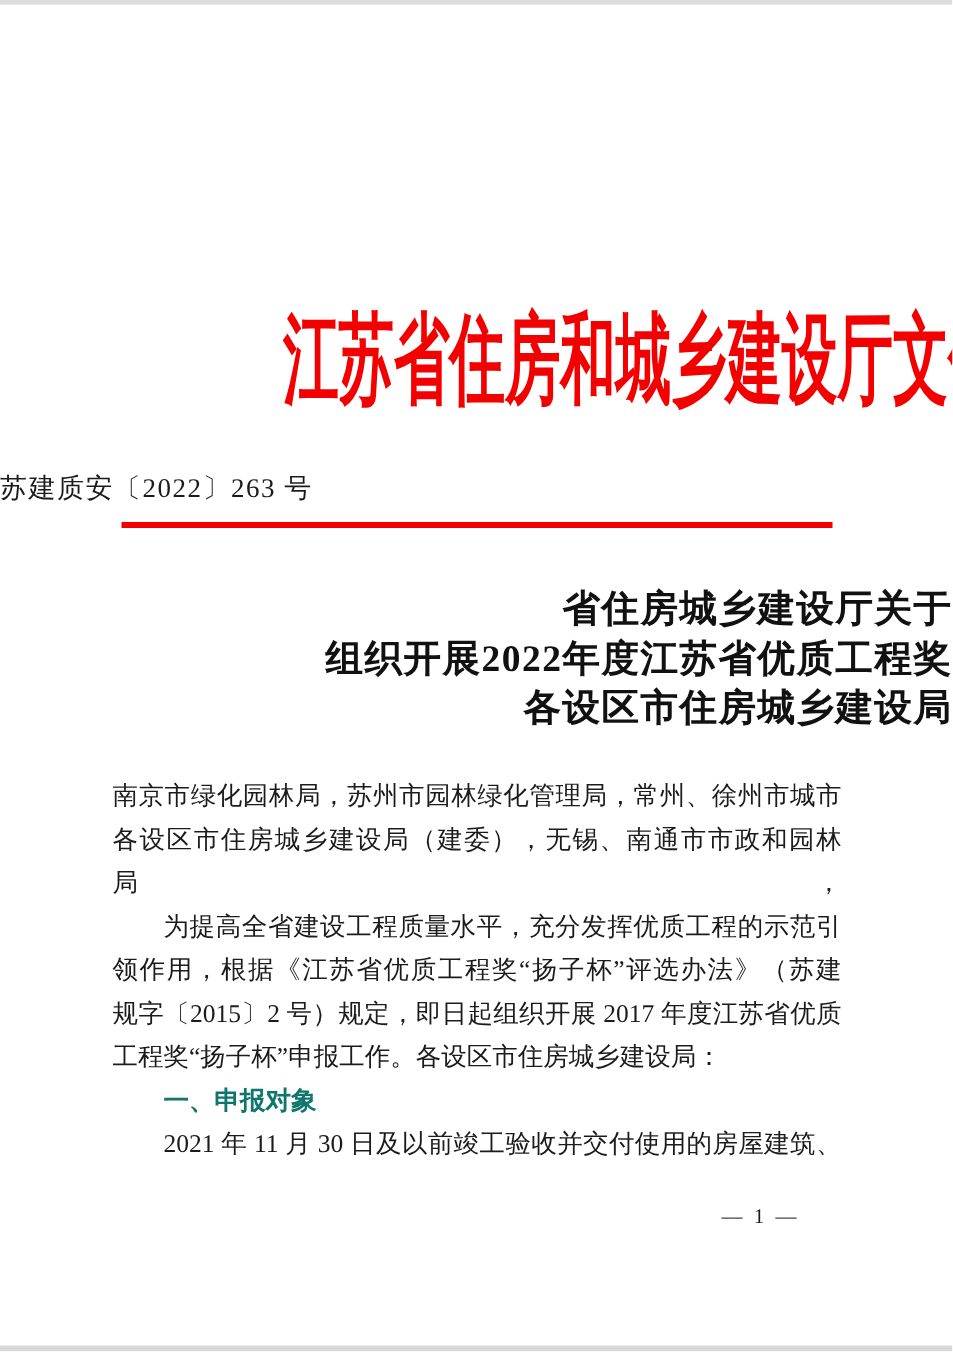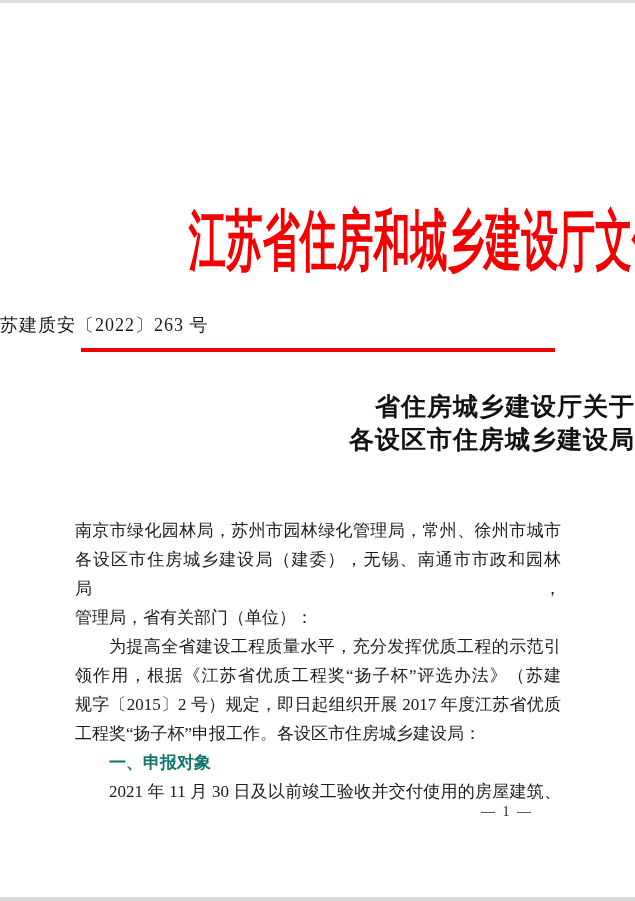--- a/index.html
+++ b/index.html
@@ -122,27 +122,27 @@
   <div class="letterhead">
     <span class="letterhead-inner">江苏省住房和城乡建设厅文件</span>
   </div>
 
   <div class="doc-number">苏建质安〔2022〕263 号</div>
 
   <div class="red-divider"></div>
 
   <div class="doc-title">
     <div class="title-line">省住房城乡建设厅关于</div>
+    <div class="title-line">组织开展2022年度江苏省优质工程奖</div>
     <div class="title-line">各设区市住房城乡建设局</div>
   </div>
 
   <div class="body-text">
     <div class="line j">南京市绿化园林局，苏州市园林绿化管理局，常州、徐州市城市</div>
     <div class="line j">各设区市住房城乡建设局（建委），无锡、南通市市政和园林局，</div>
-    <div class="line">管理局，省有关部门（单位）：</div>
 
     <div class="line j indent">为提高全省建设工程质量水平，充分发挥优质工程的示范引</div>
     <div class="line j">领作用，根据《江苏省优质工程奖“扬子杯”评选办法》（苏建</div>
     <div class="line j">规字〔2015〕2 号）规定，即日起组织开展 2017 年度江苏省优质</div>
     <div class="line">工程奖“扬子杯”申报工作。各设区市住房城乡建设局：</div>
 
     <div class="line sect indent">一、申报对象</div>
 
     <div class="line j indent">2021 年 11 月 30 日及以前竣工验收并交付使用的房屋建筑、</div>
   </div>

